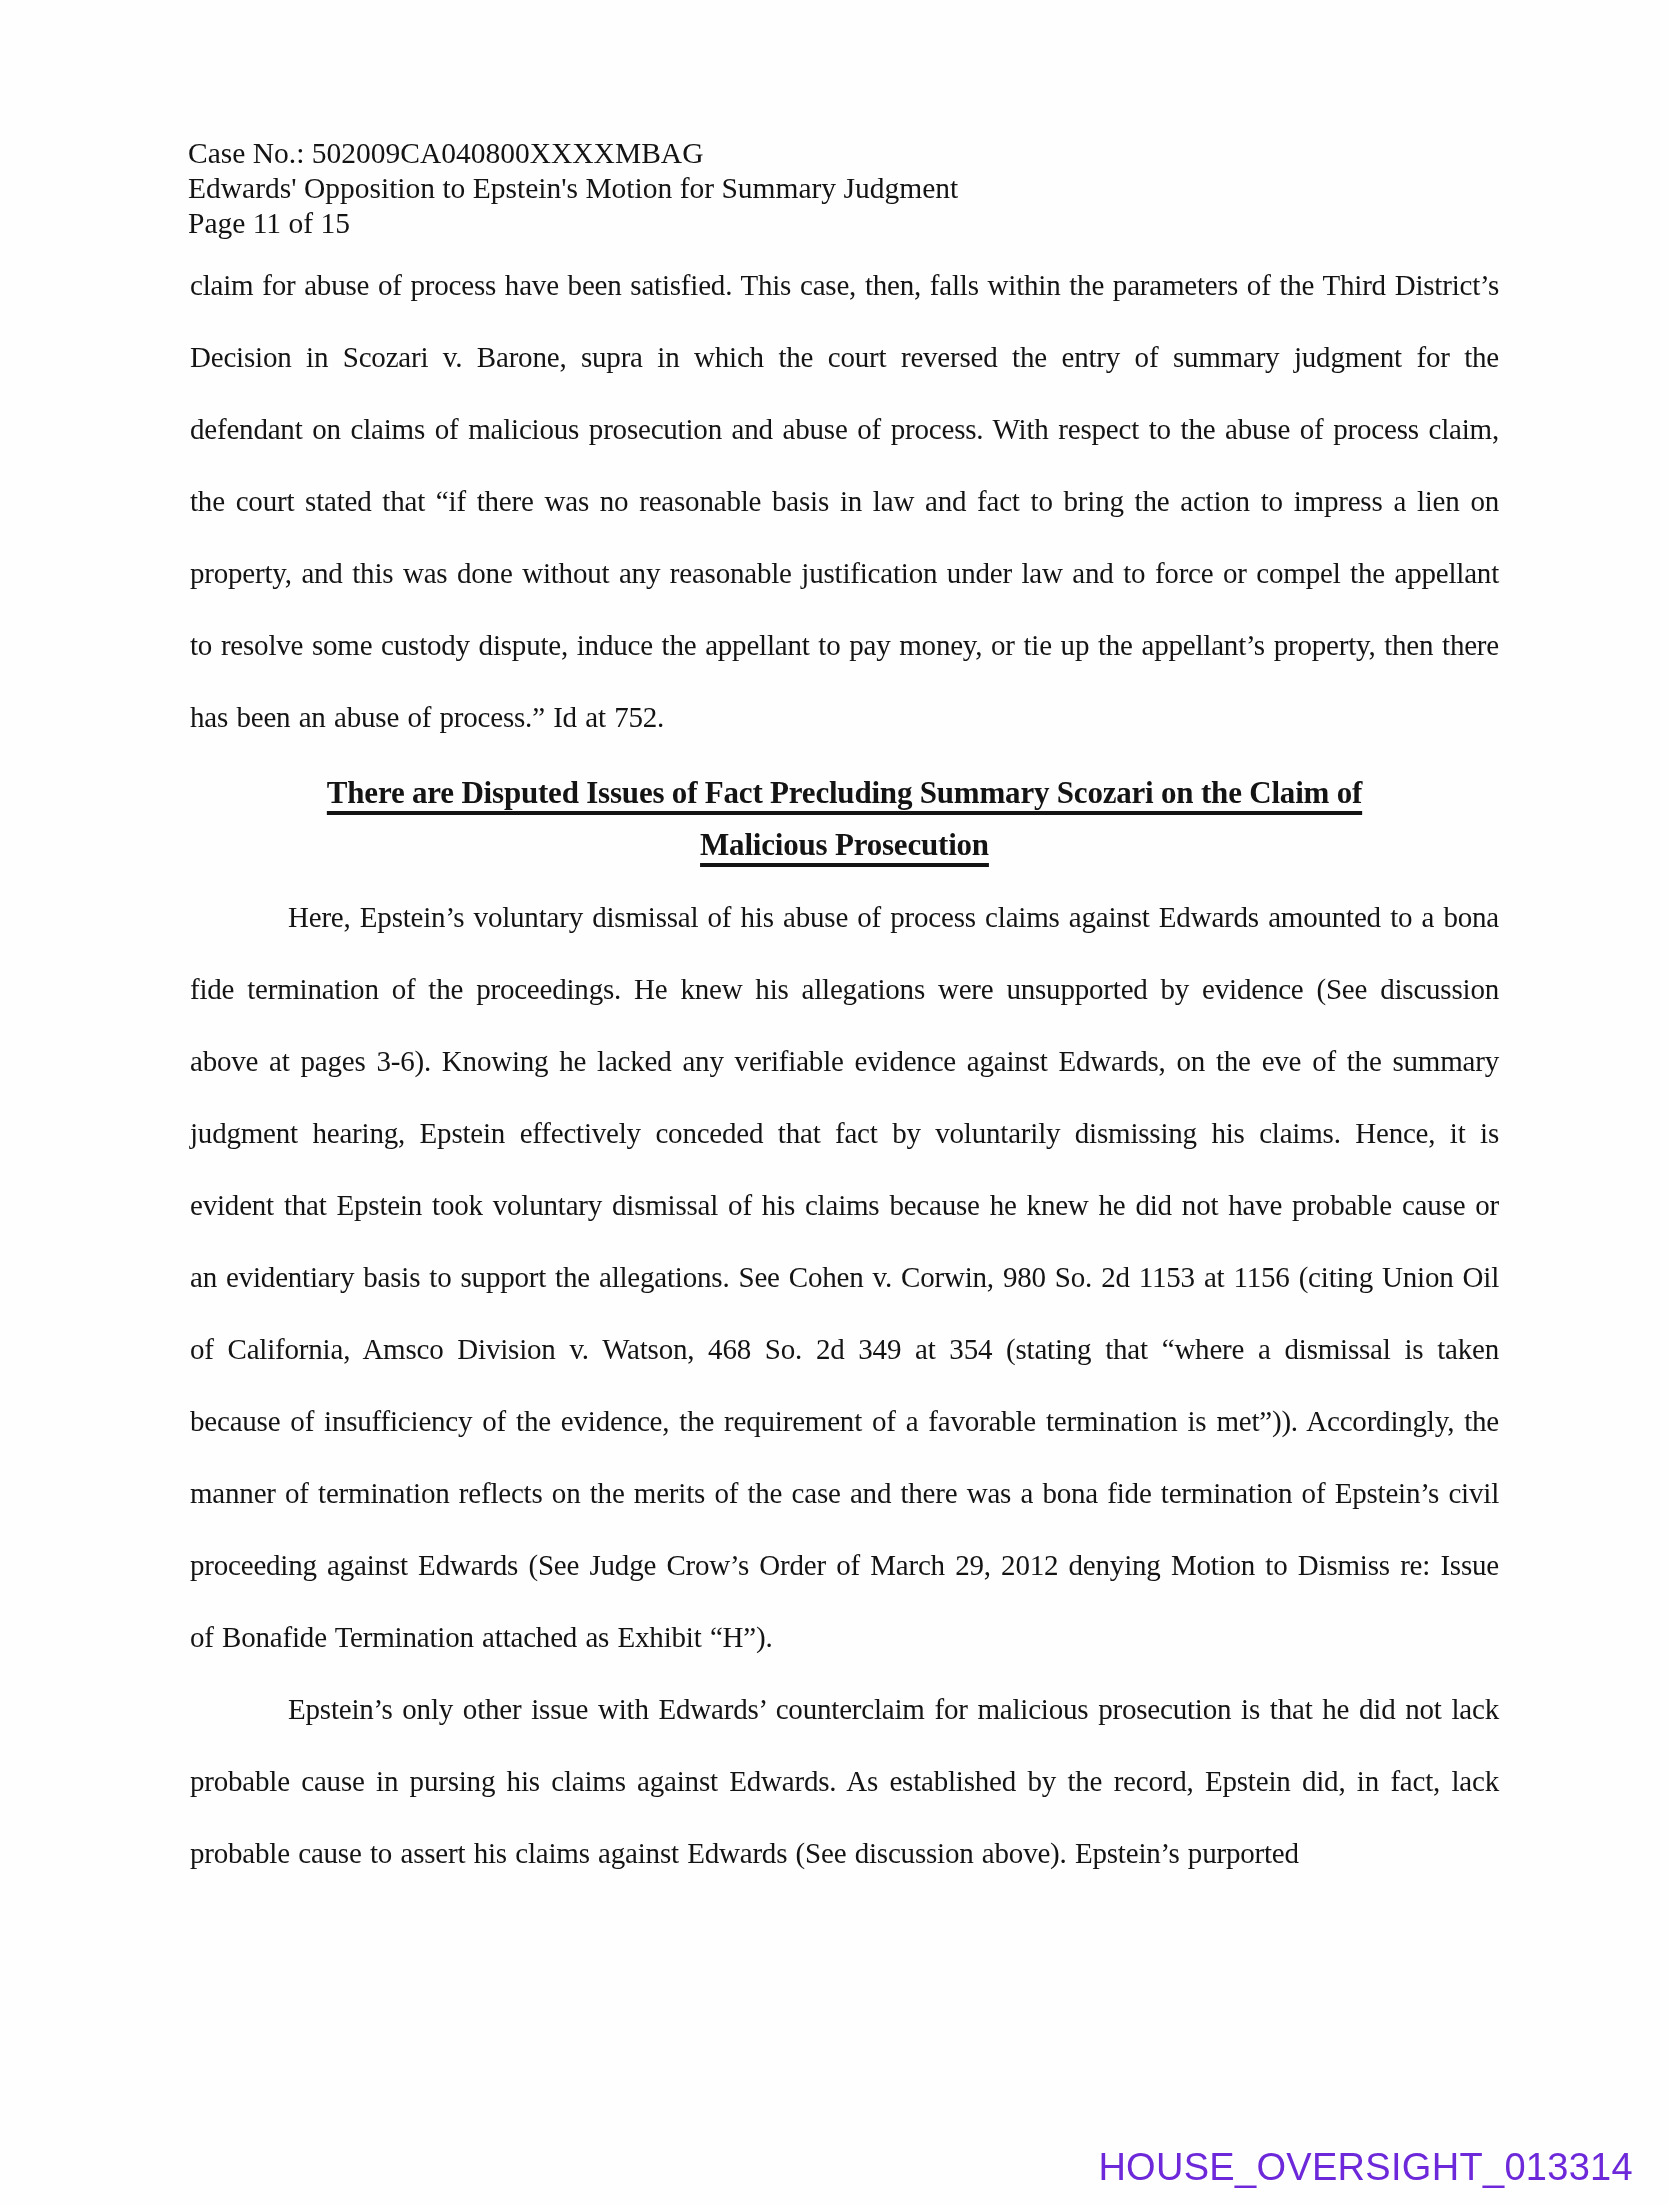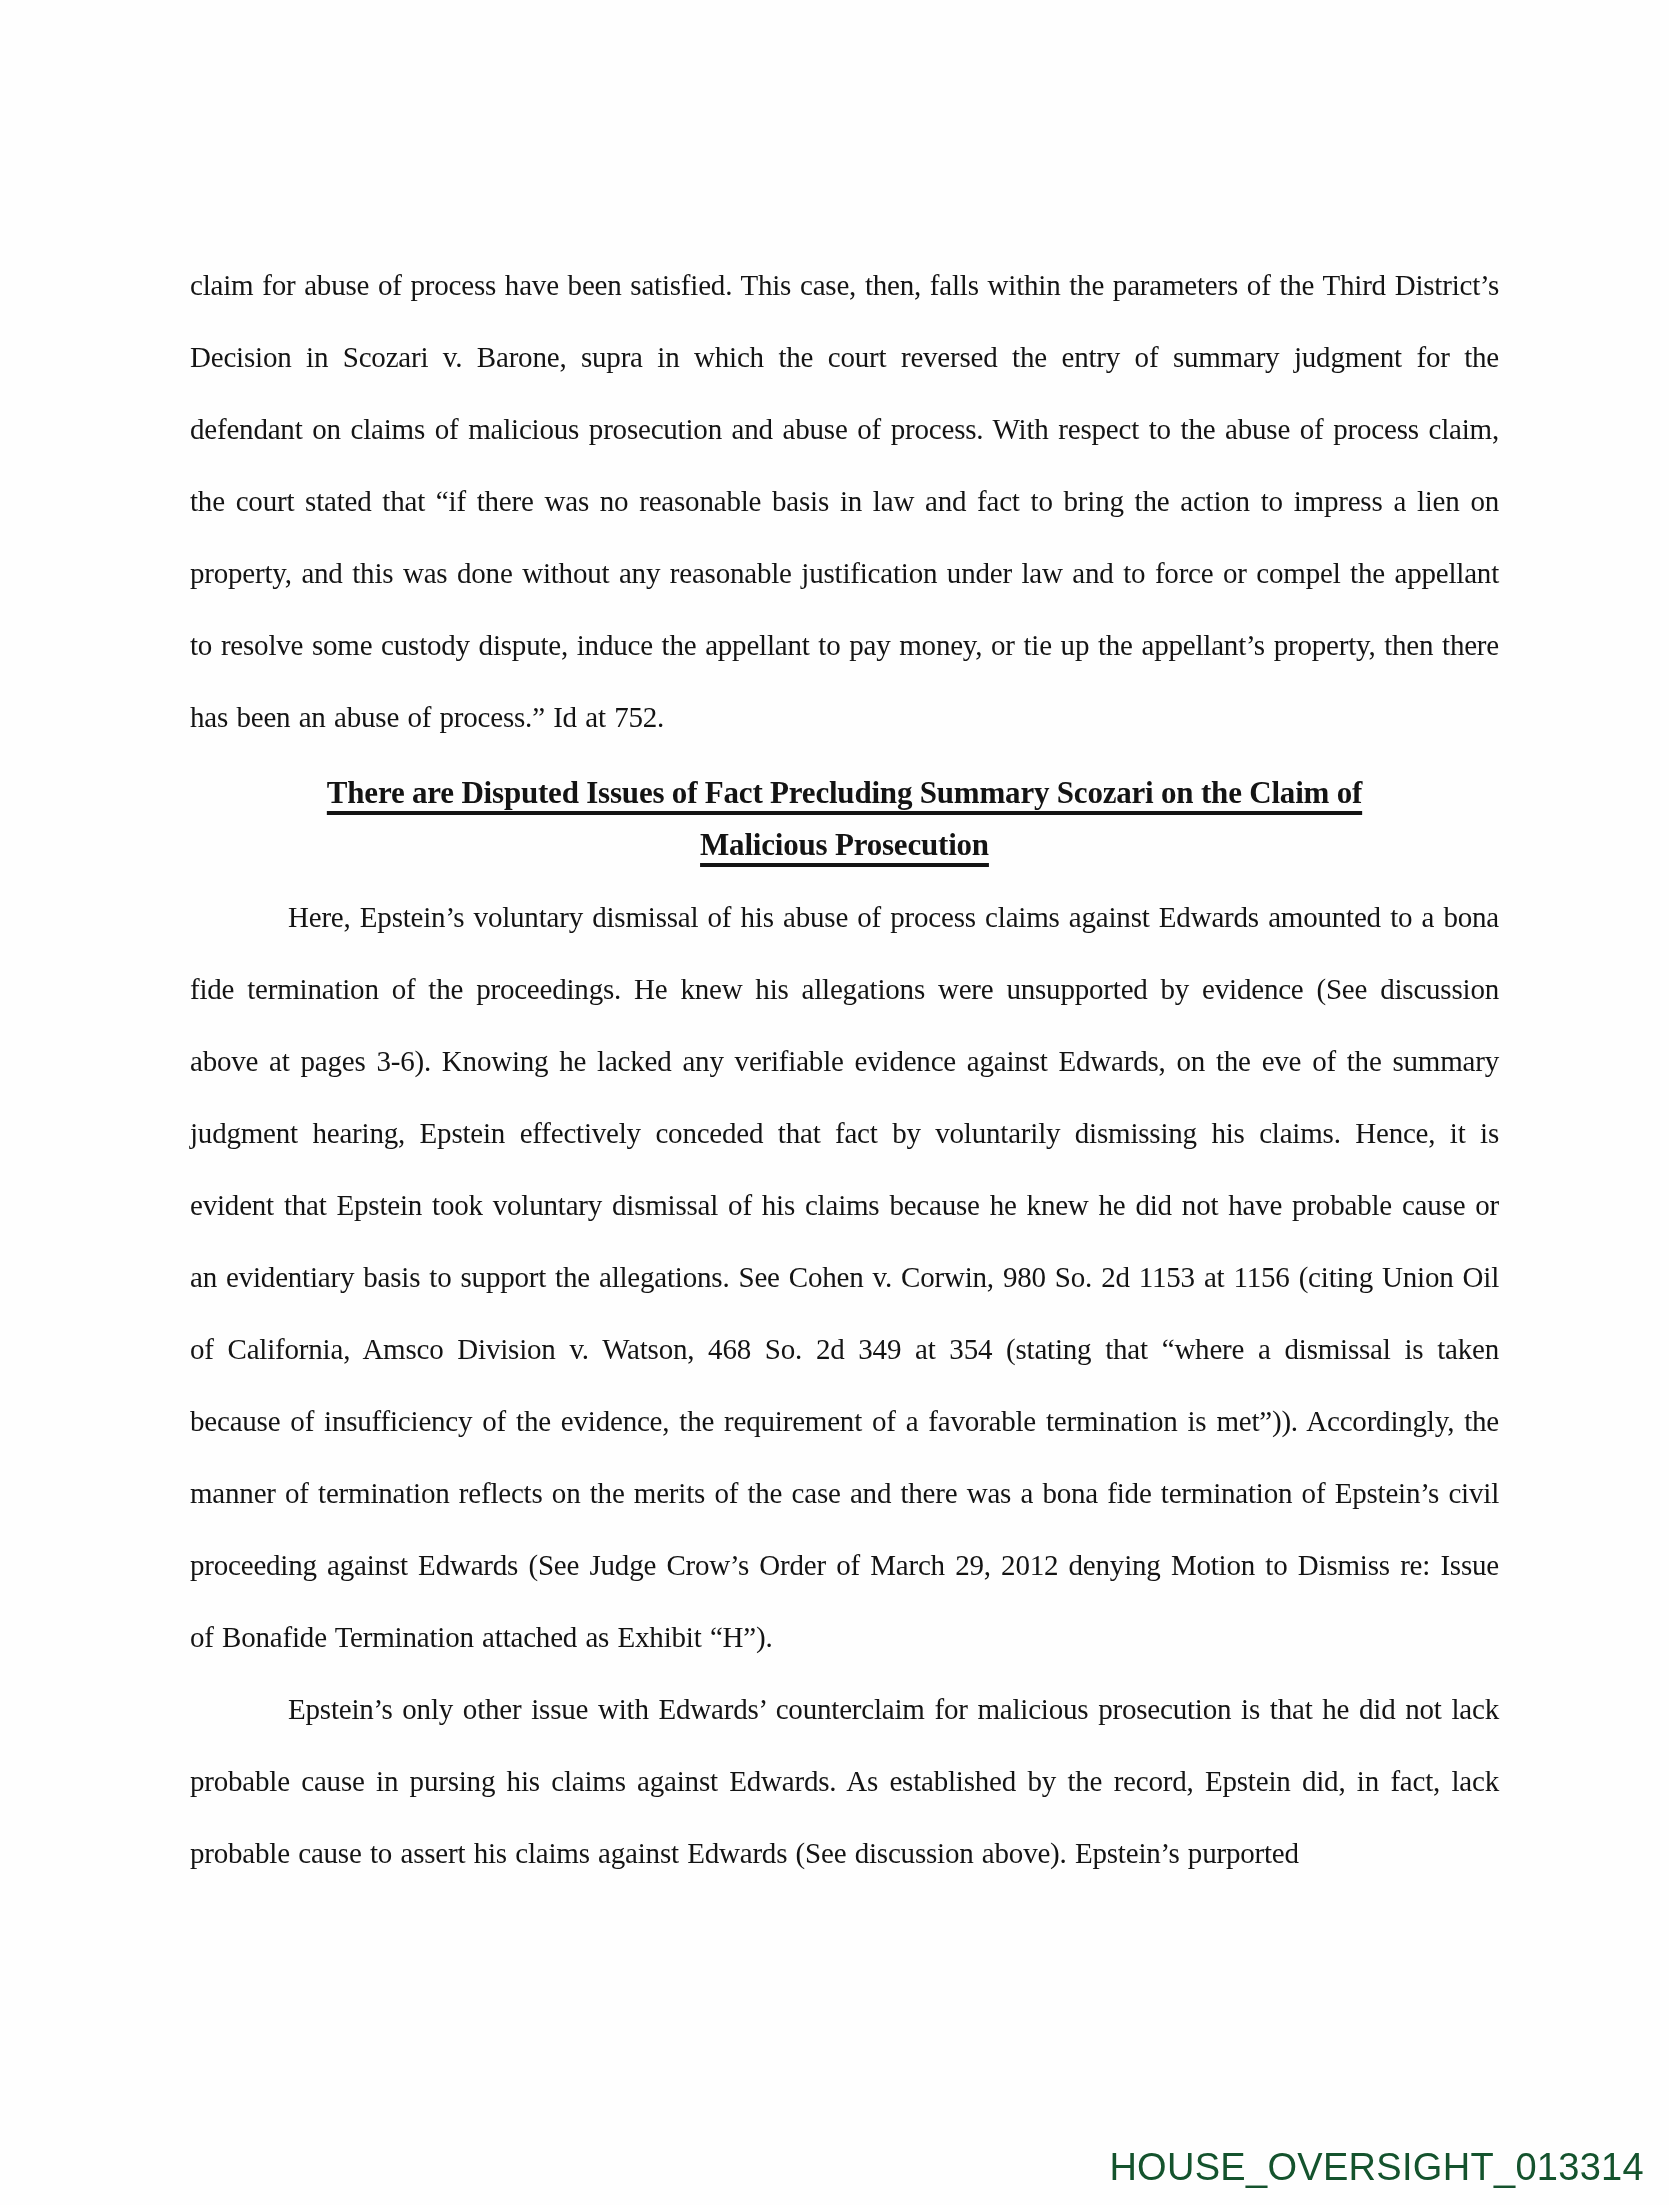--- a/index.html
+++ b/index.html
@@ -52,33 +52,38 @@
     letter-spacing: -0.2px;
   }
   h2.section-heading .hl {
     text-decoration: underline;
     text-decoration-thickness: 3.9px;
     text-underline-offset: 7.9px;
   }
   .doc-footer {
     position: absolute;
     top: 2146px;
-    right: 25px;
+    right: 36px;
     font-family: "Liberation Sans", "DejaVu Sans", sans-serif;
     font-size: 38px;
-    color: #14532d;
+    color: #6d28d9;
     letter-spacing: 0.3px;
     white-space: nowrap;
   }
 </style>
 </head>
 <body>
 
 <div class="page">
 
+  <header class="doc-header">
+    <div>Case No.:  502009CA040800XXXXMBAG</div>
+    <div>Edwards' Opposition to Epstein's Motion for Summary Judgment</div>
+    <div>Page 11 of 15</div>
+  </header>
 
   <main class="body-col">
 
     <p class="body-par"><span>claim for abuse of process have been satisfied.  This case, then, falls within the parameters of the Third District’s Decision in </span><span class="it">Scozari v. Barone, supra</span><span>  in which the court reversed the entry of summary judgment for the defendant on claims of malicious prosecution and abuse of process.  With respect to the abuse of process claim, the court stated that “if there was no reasonable basis in law and fact to bring the action to impress a lien on property, and this was done without any reasonable justification under law and to force or compel the appellant to resolve some custody dispute, induce the appellant to pay money, or tie up the appellant’s property, then there has been an abuse of process.” </span><span class="it">Id</span><span> at 752.</span></p>
 
     <h2 class="section-heading">
       <span class="hl">There are Disputed Issues of Fact Precluding Summary Scozari on the Claim of</span><br>
       <span class="hl">Malicious Prosecution</span>
     </h2>
 

